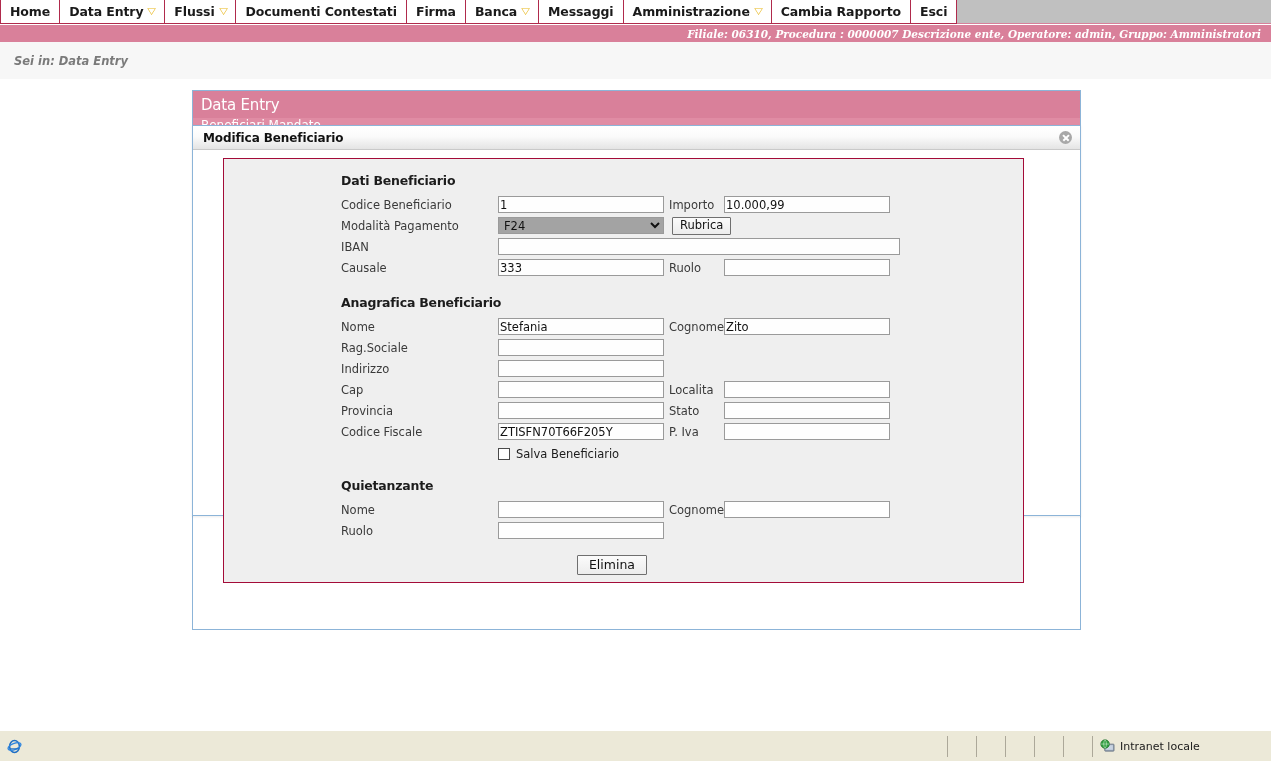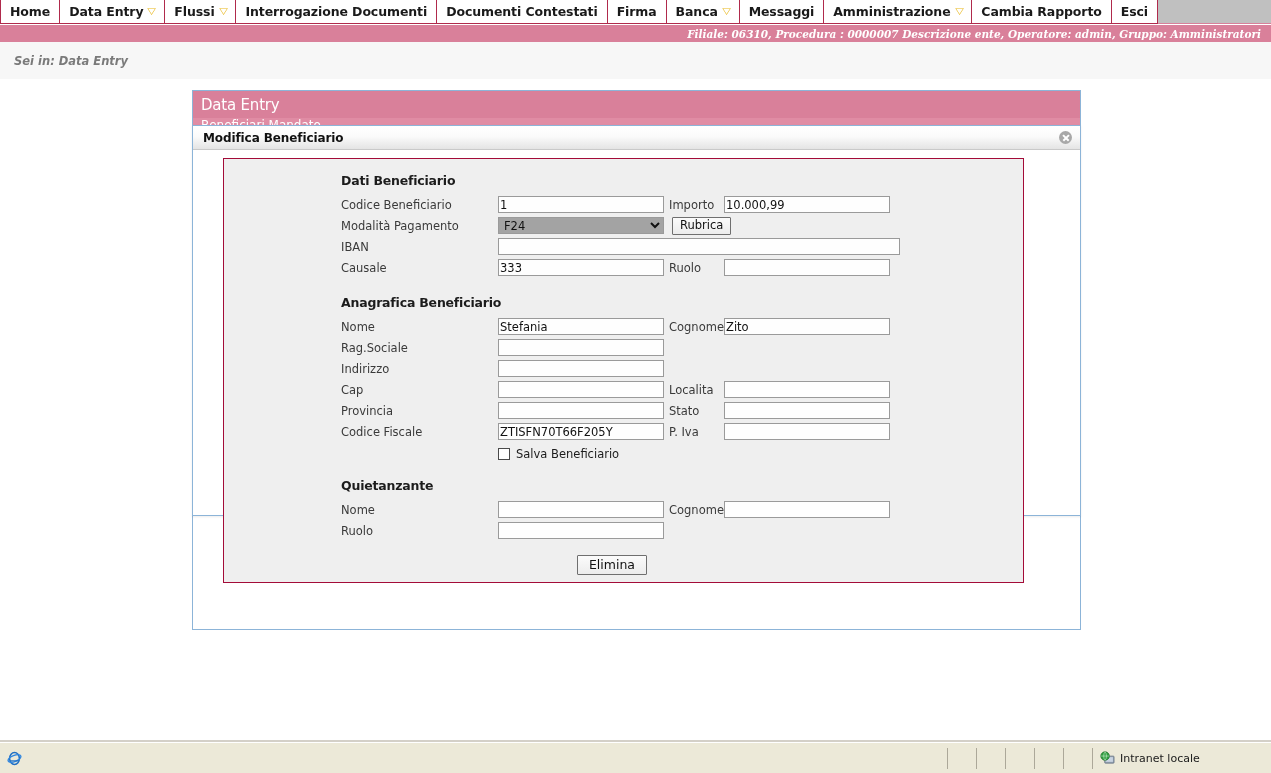--- a/index.html
+++ b/index.html
@@ -307,21 +307,21 @@
   }
   #elimina-button {
     font-size: 12.5px;
     padding: 2px 11px 3px 11px;
   }
 
   
   #statusbar {
     position: absolute;
     left: 0;
-    bottom: 0;
+    bottom: 12px;
     width: 1271px;
     height: 31px;
     background: #ece9d8;
     border-top: 1px solid #ffffff;
     box-sizing: border-box;
     display: flex;
     align-items: center;
   }
   #statusbar-top-line {
     position: absolute;
@@ -376,23 +376,20 @@
   <div class="menu-item">
     <span>Home</span>
   </div>
   <div class="menu-item">
     <span>Data Entry</span>
     <span class="menu-caret">▽</span>
   </div>
   <div class="menu-item">
     <span>Flussi</span>
     <span class="menu-caret">▽</span>
-  </div>
-  <div class="menu-item">
-    <span>Interrogazione Documenti</span>
   </div>
   <div class="menu-item">
     <span>Documenti Contestati</span>
   </div>
   <div class="menu-item">
     <span>Firma</span>
   </div>
   <div class="menu-item">
     <span>Banca</span>
     <span class="menu-caret">▽</span>

